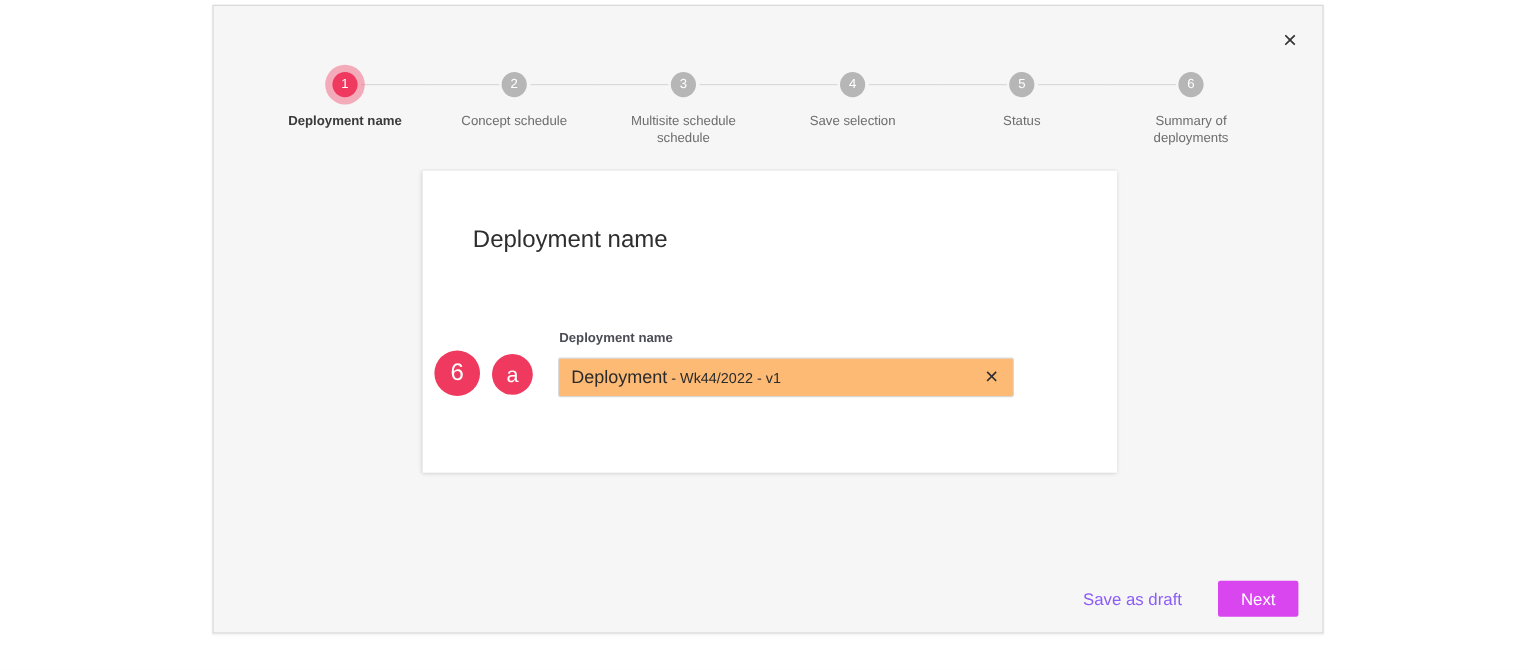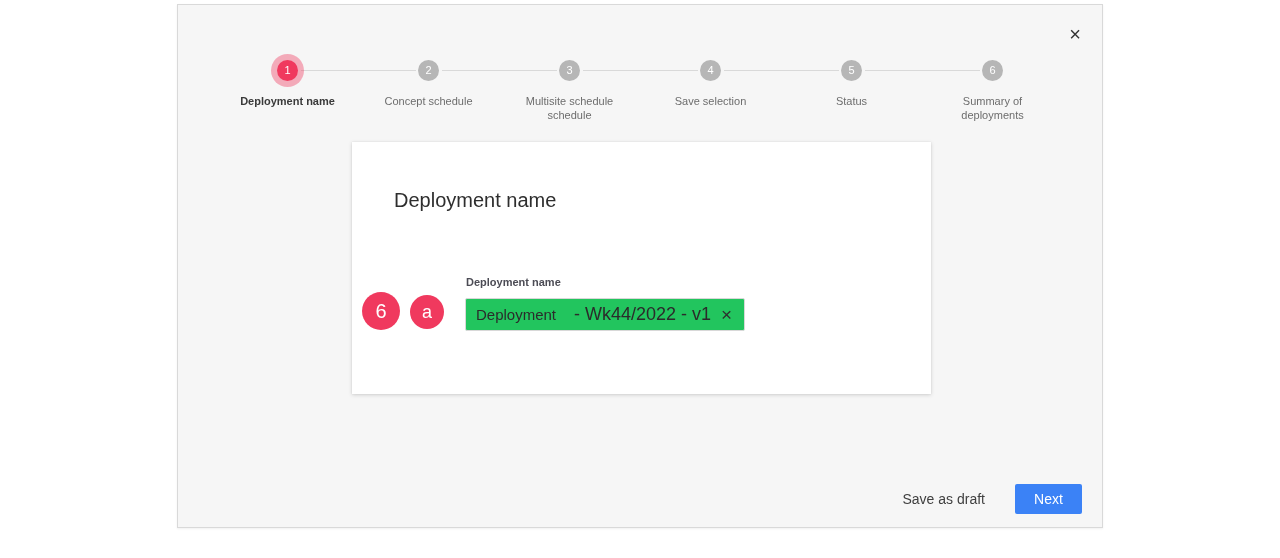--- a/index.html
+++ b/index.html
@@ -54,50 +54,50 @@
   }
   .card-title {
     position:absolute; left:42px; top:47px;
     font-size:20px; font-weight:400; color:#2e2e2e;
   }
   .field-label {
     position:absolute; left:114px; top:134px;
     font-size:11px; font-weight:bold; color:#4c4c55;
   }
   .text-input {
-    position:absolute; left:113px; top:156px; width:280px; height:33px;
-    background:#22c55e; border:1px solid #d8d8d8; border-radius:2px;
+    position:absolute; left:113px; top:156px; width:380px; height:33px;
+    background:#fdba74; border:1px solid #d8d8d8; border-radius:2px;
     display:flex; align-items:center; padding:0 8px 0 10px; cursor:text;
   }
   .val-main   { font-size:15px; color:#2b2b2b; }
-  .val-suffix { font-size:18px; color:#2b2b2b; white-space:pre;margin-left:13px; }
+  .val-suffix { font-size:12px; color:#2b2b2b; white-space:pre; }
   .clear-btn {
     margin-left:auto; background:transparent; border:none; cursor:pointer;
     font-size:19px; color:#2f2f2f; line-height:1; padding:0 4px;
   }
 
   
   .badge {
     position:absolute; border-radius:50%; background:#f0395e; color:#ffffff;
     display:flex; align-items:center; justify-content:center;
   }
   .badge-6 { left:184px; top:287px; width:38px; height:38px; font-size:20px; }
   .badge-a { left:232px; top:290px; width:34px; height:34px; font-size:18px; }
 
   
   .footer {
     position:absolute; right:20px; bottom:13px;
     display:flex; align-items:center; gap:30px;
   }
   .save-draft-btn {
     background:transparent; border:none; cursor:pointer;
-    font-size:14px; color:#404040; padding:0;
+    font-size:14px; color:#8b5cf6; padding:0;
   }
   .next-btn {
-    width:67px; height:30px; background:#3b82f6; border:none; border-radius:2px;
+    width:67px; height:30px; background:#d946ef; border:none; border-radius:2px;
     color:#ffffff; font-size:14px; cursor:pointer;
   }
 </style>
 </head>
 <body>
 
 <div class="page">
   <div class="dialog">
 
     <button class="close-btn">

